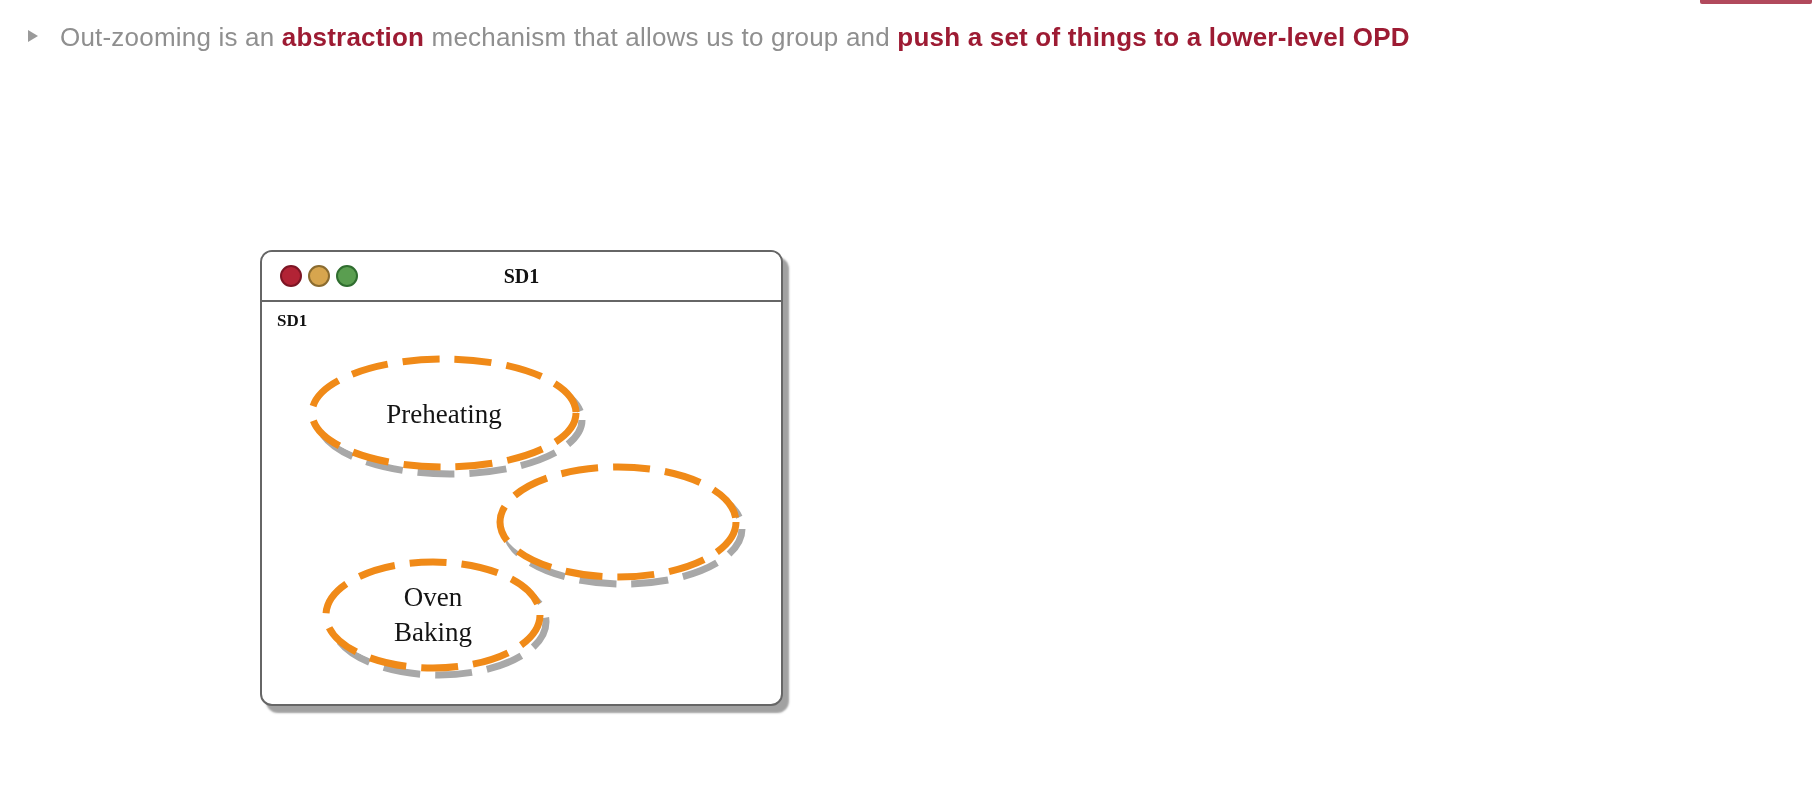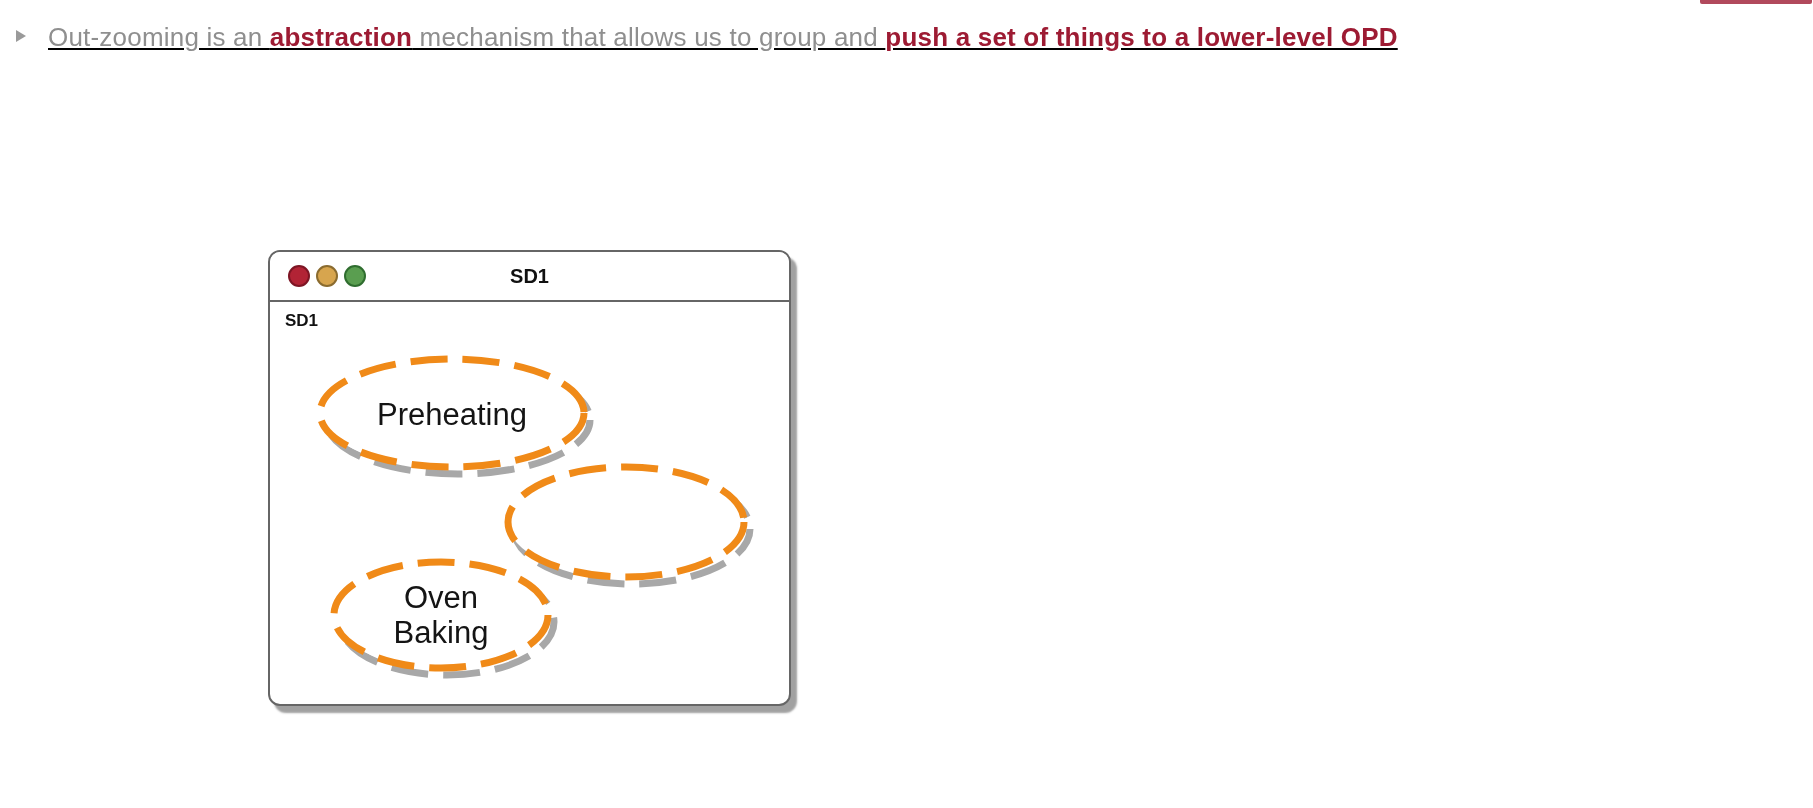--- a/index.html
+++ b/index.html
@@ -10,58 +10,59 @@
     position: relative; overflow: hidden;
   }
 
   
   .accent-bar {
     position: absolute; left: 1700px; top: 0; width: 112px; height: 4px;
     background: #9d1b33; opacity: .8; border-radius: 0 0 2px 2px;
   }
 
   
-  .bullet-row { position: absolute; left: 16px; top: 20px; display: flex; align-items: flex-start; text-decoration: underline; }
+  .bullet-row { position: absolute; left: 28px; top: 20px; display: flex; align-items: flex-start; }
   .bullet-tri {
     width: 0; height: 0; margin-top: 10px;
     border-left: 10px solid #9a9a9a;
     border-top: 6px solid transparent; border-bottom: 6px solid transparent;
   }
   .bullet-text {
     margin-left: 22px; font-size: 26px; line-height: 34px;
     color: #8f8f8f; letter-spacing: .2px; white-space: nowrap;
   }
   .bullet-text .em { color: #9d1b33; font-weight: 700; }
 
   
   .opd-window {
-    position: absolute; left: 268px; top: 250px; width: 519px; height: 452px;
+    position: absolute; left: 260px; top: 250px; width: 519px; height: 452px;
     background: #ffffff; border: 2.5px solid #666666; border-radius: 12px;
     box-shadow: 6px 7px 2px rgba(130,130,130,.75);
+    font-family: Liberation Serif, serif;
   }
   .titlebar {
     position: relative; height: 48px; background: #ffffff;
     border-bottom: 2.5px solid #666666; border-radius: 10px 10px 0 0;
   }
   .lights { position: absolute; left: 18px; top: 13px; display: flex; gap: 6px; }
   .light { width: 22px; height: 22px; border-radius: 50%; box-sizing: border-box; }
   .light.red    { background: #b22335; border: 2px solid #7d1524; }
   .light.yellow { background: #d7a54e; border: 2px solid #8a6b2f; }
   .light.green  { background: #5a9e50; border: 2px solid #2f6d2f; }
   .win-title {
     position: absolute; left: 0; right: 0; top: 0; height: 48px; line-height: 48px;
     text-align: center; font-size: 20px; font-weight: 600; color: #111111;
   }
   .win-body { position: relative; width: 100%; height: 401px; border-radius: 0 0 10px 10px; overflow: hidden; }
   .body-label { position: absolute; left: 15px; top: 9px; font-size: 17px; font-weight: 600; color: #111111; }
   .canvas { position: absolute; left: 0; top: 0; }
 
   .proc-label {
     position: absolute; transform: translate(-50%, -50%);
-    text-align: center; font-size: 31px; line-height: 35px;
+    text-align: center; font-size: 27px; line-height: 35px;
     color: #141414; font-weight: 500; white-space: nowrap;
   }
 </style>
 </head>
 <body>
 
 <div class="accent-bar"></div>
 
 <div class="bullet-row">
   <div class="bullet-tri"></div>

